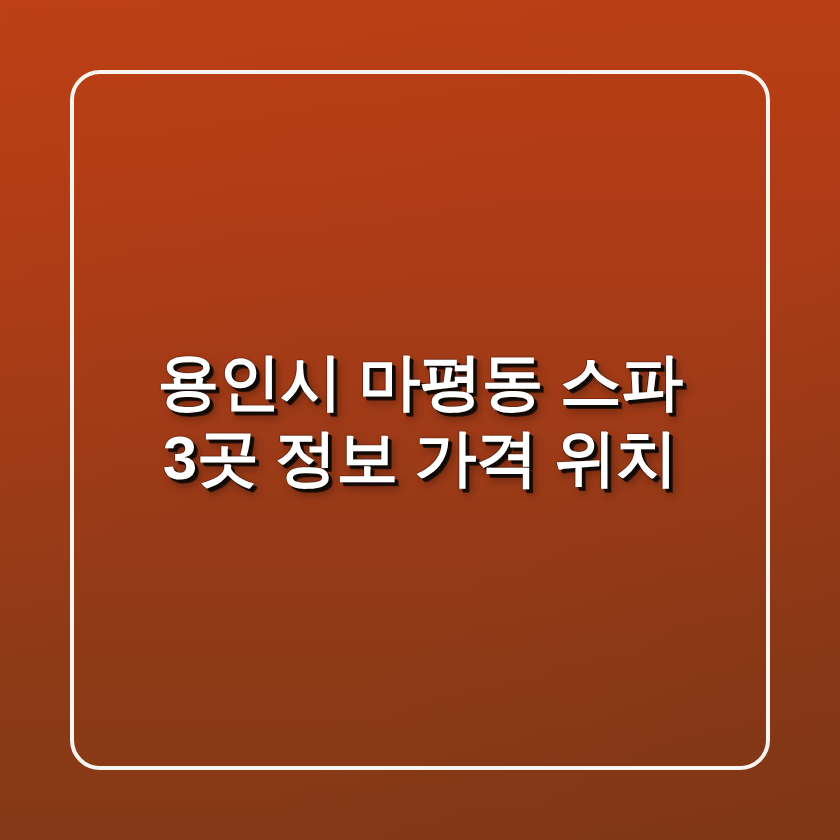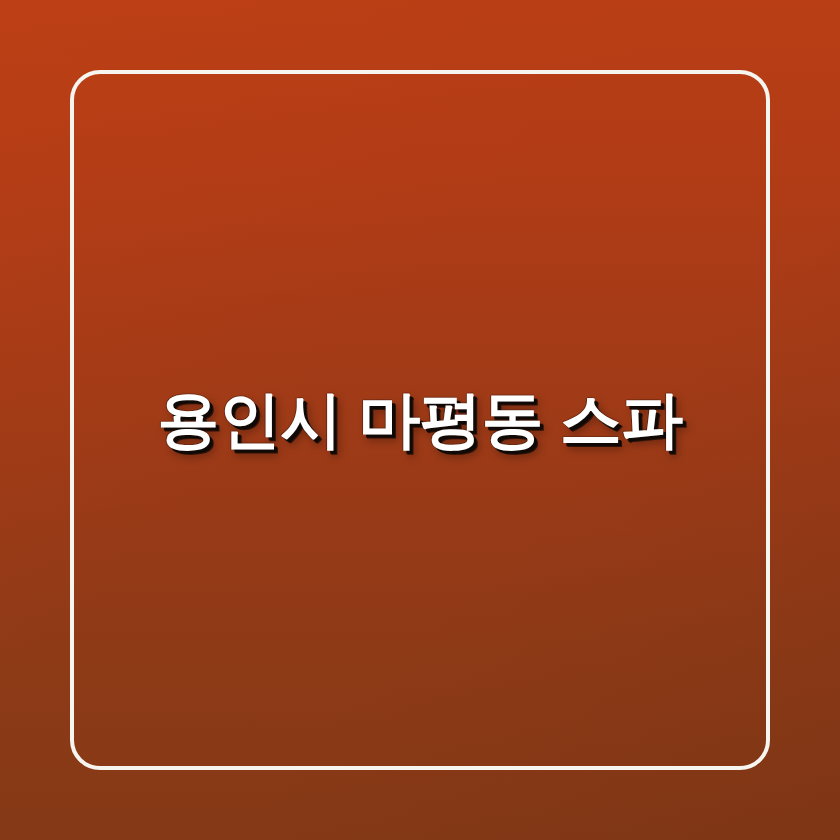--- a/index.html
+++ b/index.html
@@ -88,15 +88,16 @@
 </style>
 </head>
 <body>
 
 <div id="card">
 
   <div id="frame"></div>
 
   <div id="headline">
     <span class="headline-line">용인시 마평동 스파</span>
+    <span class="headline-line">3곳 정보 가격 위치</span>
   </div>
 
 </div>
 
 </body></html>

